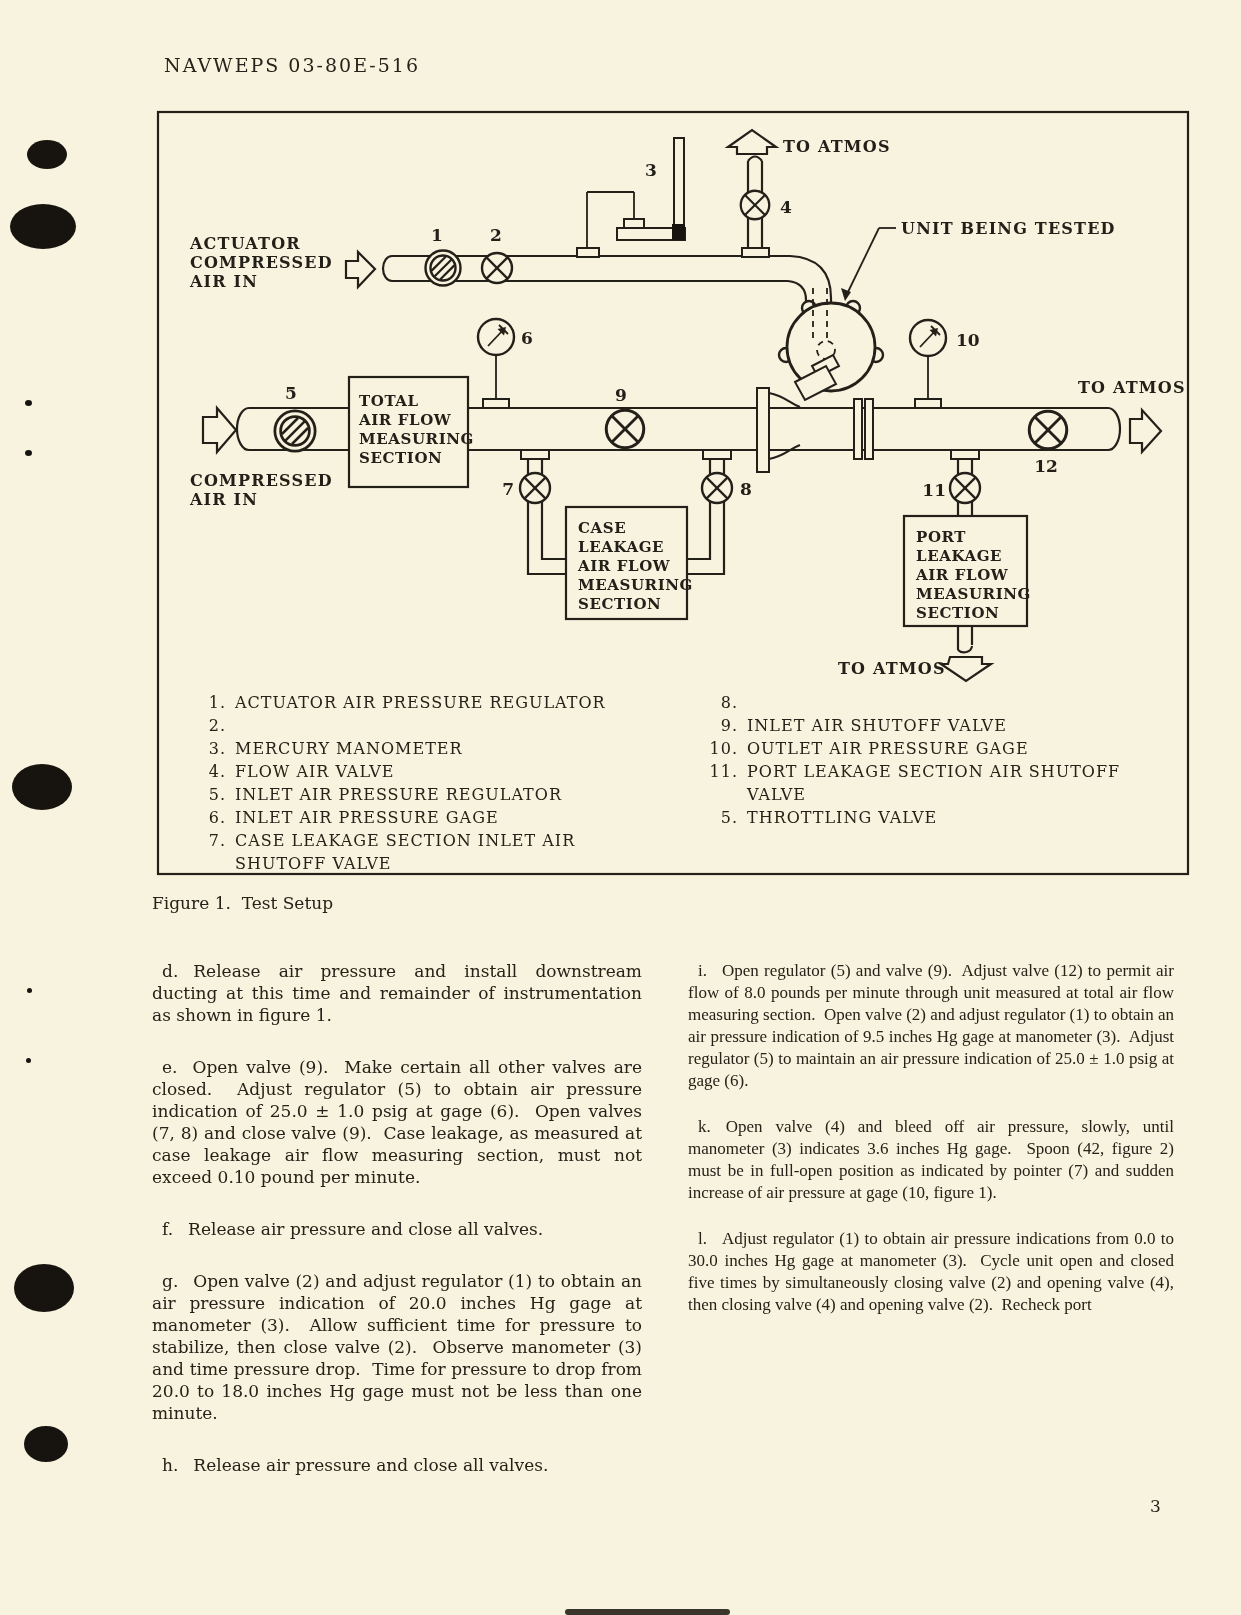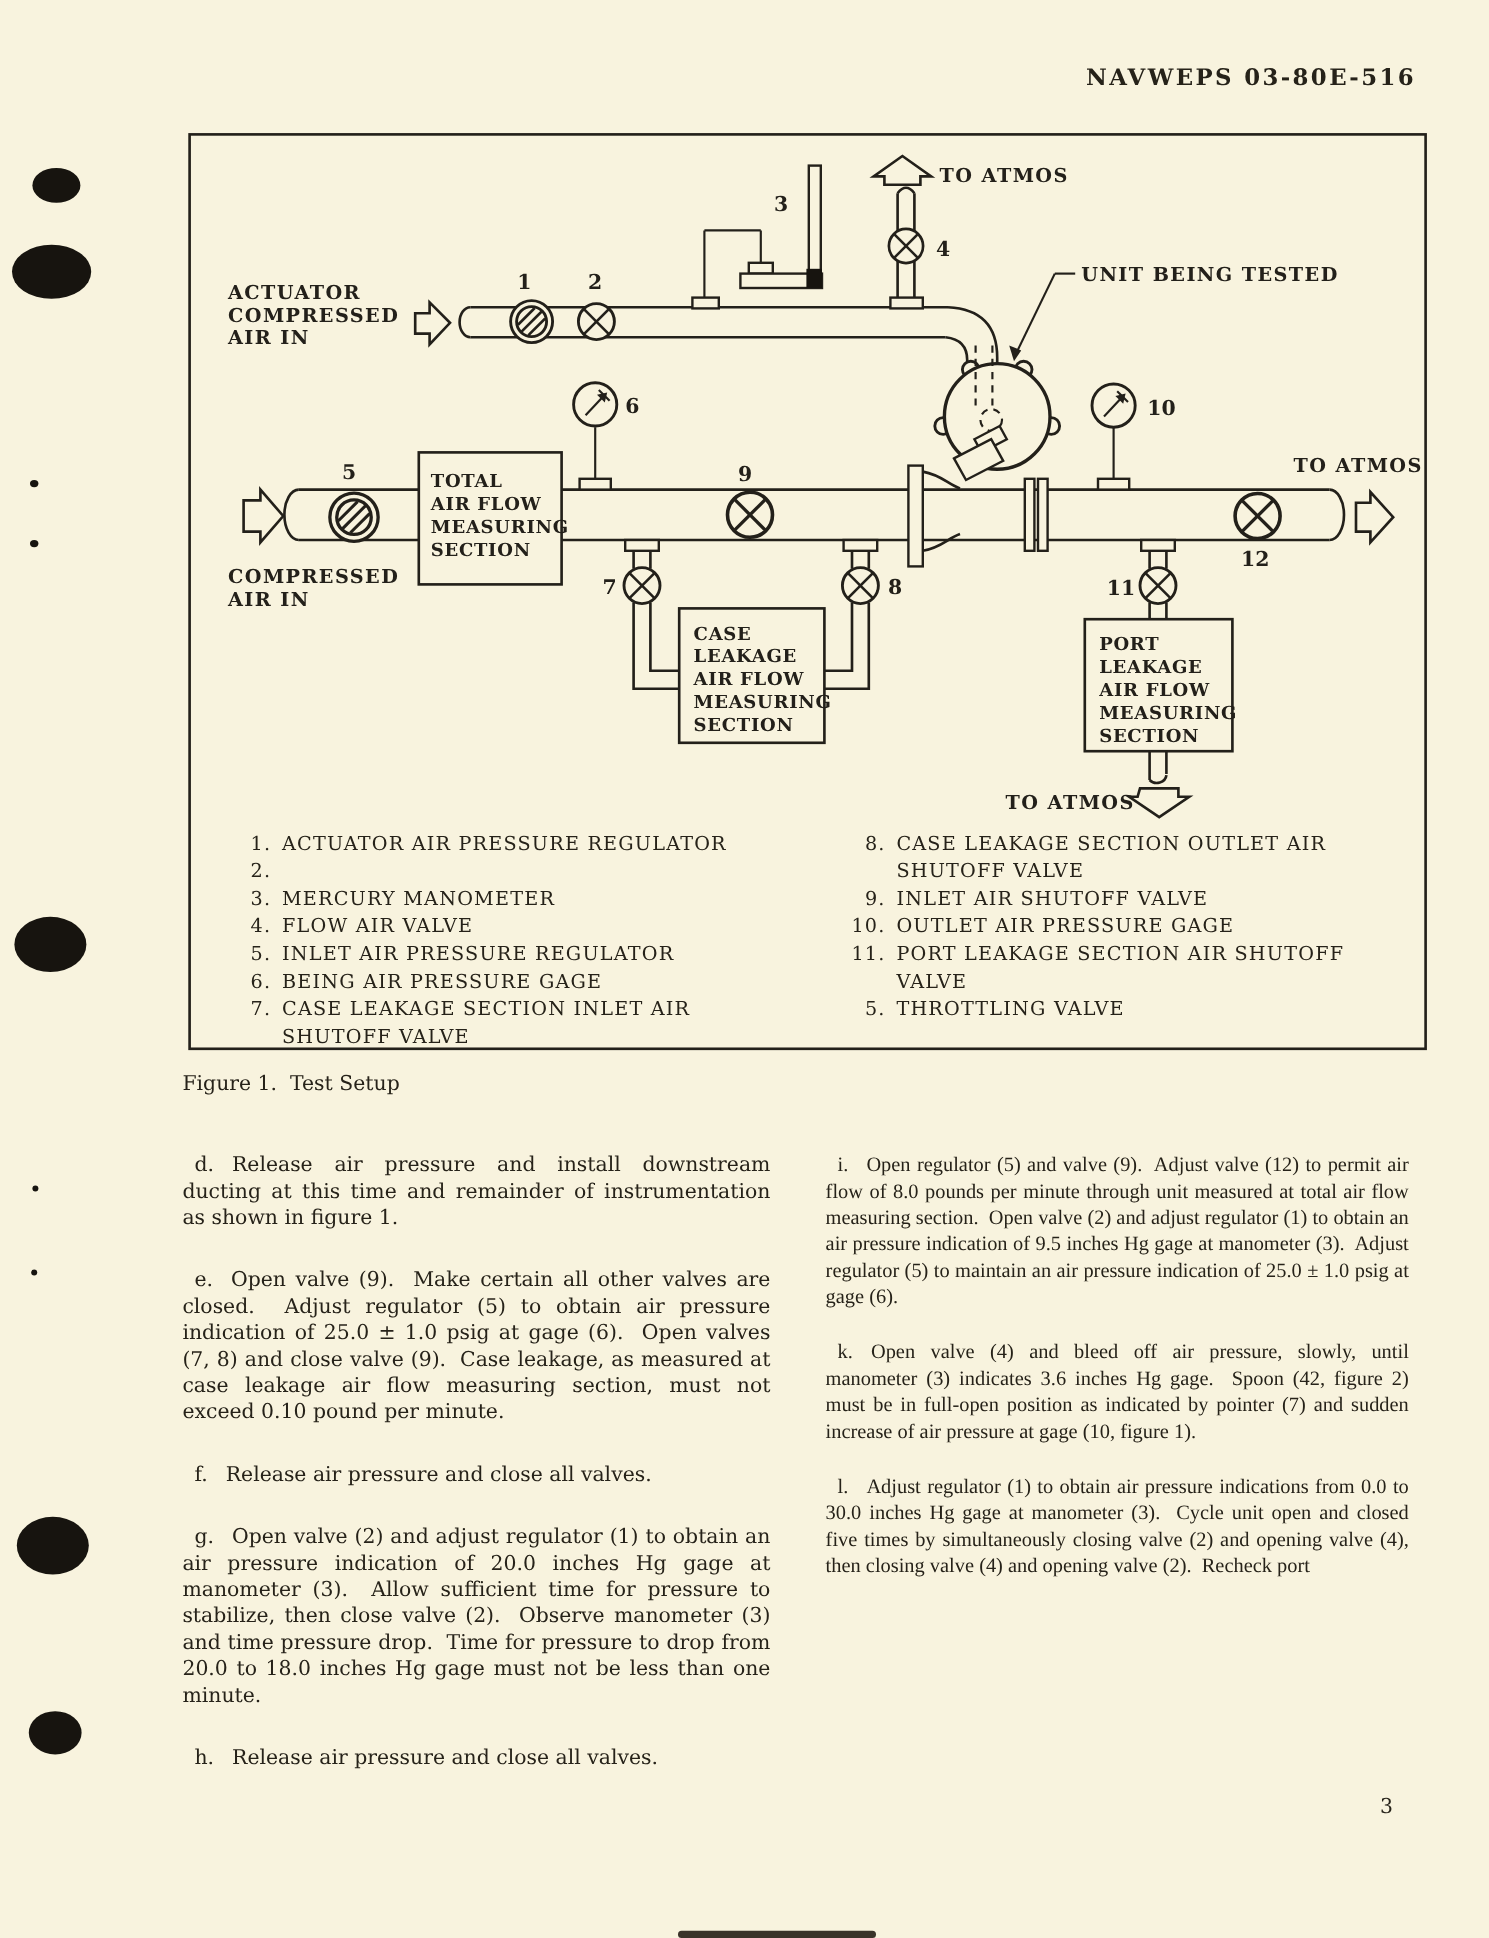--- a/index.html
+++ b/index.html
@@ -1,21 +1,21 @@
 <!DOCTYPE html>
 <html><head>
 <meta charset="utf-8">
 <style>
   html,body{margin:0;padding:0;}
   body{width:1241px;height:1615px;position:relative;background:#f8f3de;
        font-family:"DejaVu Serif", serif;color:#262219;overflow:hidden;}
   .abs{position:absolute;}
   
-  .doc-head{left:140px;top:54px;width:1040px;text-align:right;font-size:19px;
-            letter-spacing:2px;white-space:pre;font-weight:bold;}
+  .doc-head{left:164px;top:54px;width:1040px;text-align:left;font-size:19px;
+            letter-spacing:2px;white-space:pre;}
   
   .punch{background:#17140f;border-radius:50%;}
   .artifact{background:#3a342a;border-radius:4px;}
   
   .legend{font-size:16px;letter-spacing:1px;line-height:23px;}
   .legend .row{display:flex;}
   .legend .num{width:38px;text-align:right;margin-right:9px;flex:0 0 auto;}
   .legend-left{left:188px;top:691px;}
   .legend-left .txt{width:412px;}
   .legend-right{left:700px;top:691px;}
@@ -283,31 +283,30 @@
   <div class="row">
       <span class="num">4.</span>
       <span class="txt">FLOW AIR VALVE</span>
     </div>
   <div class="row">
       <span class="num">5.</span>
       <span class="txt">INLET AIR PRESSURE REGULATOR</span>
     </div>
   <div class="row">
       <span class="num">6.</span>
-      <span class="txt">BEING AIR PRESSURE GAGE</span>
+      <span class="txt">INLET AIR PRESSURE GAGE</span>
     </div>
   <div class="row">
       <span class="num">7.</span>
       <span class="txt">CASE LEAKAGE SECTION INLET AIR SHUTOFF VALVE</span>
     </div>
 </div>
 <div class="abs legend legend-right">
   <div class="row">
       <span class="num">8.</span>
-      <span class="txt">CASE LEAKAGE SECTION OUTLET AIR SHUTOFF VALVE</span>
     </div>
   <div class="row">
       <span class="num">9.</span>
       <span class="txt">INLET AIR SHUTOFF VALVE</span>
     </div>
   <div class="row">
       <span class="num">10.</span>
       <span class="txt">OUTLET AIR PRESSURE GAGE</span>
     </div>
   <div class="row">

